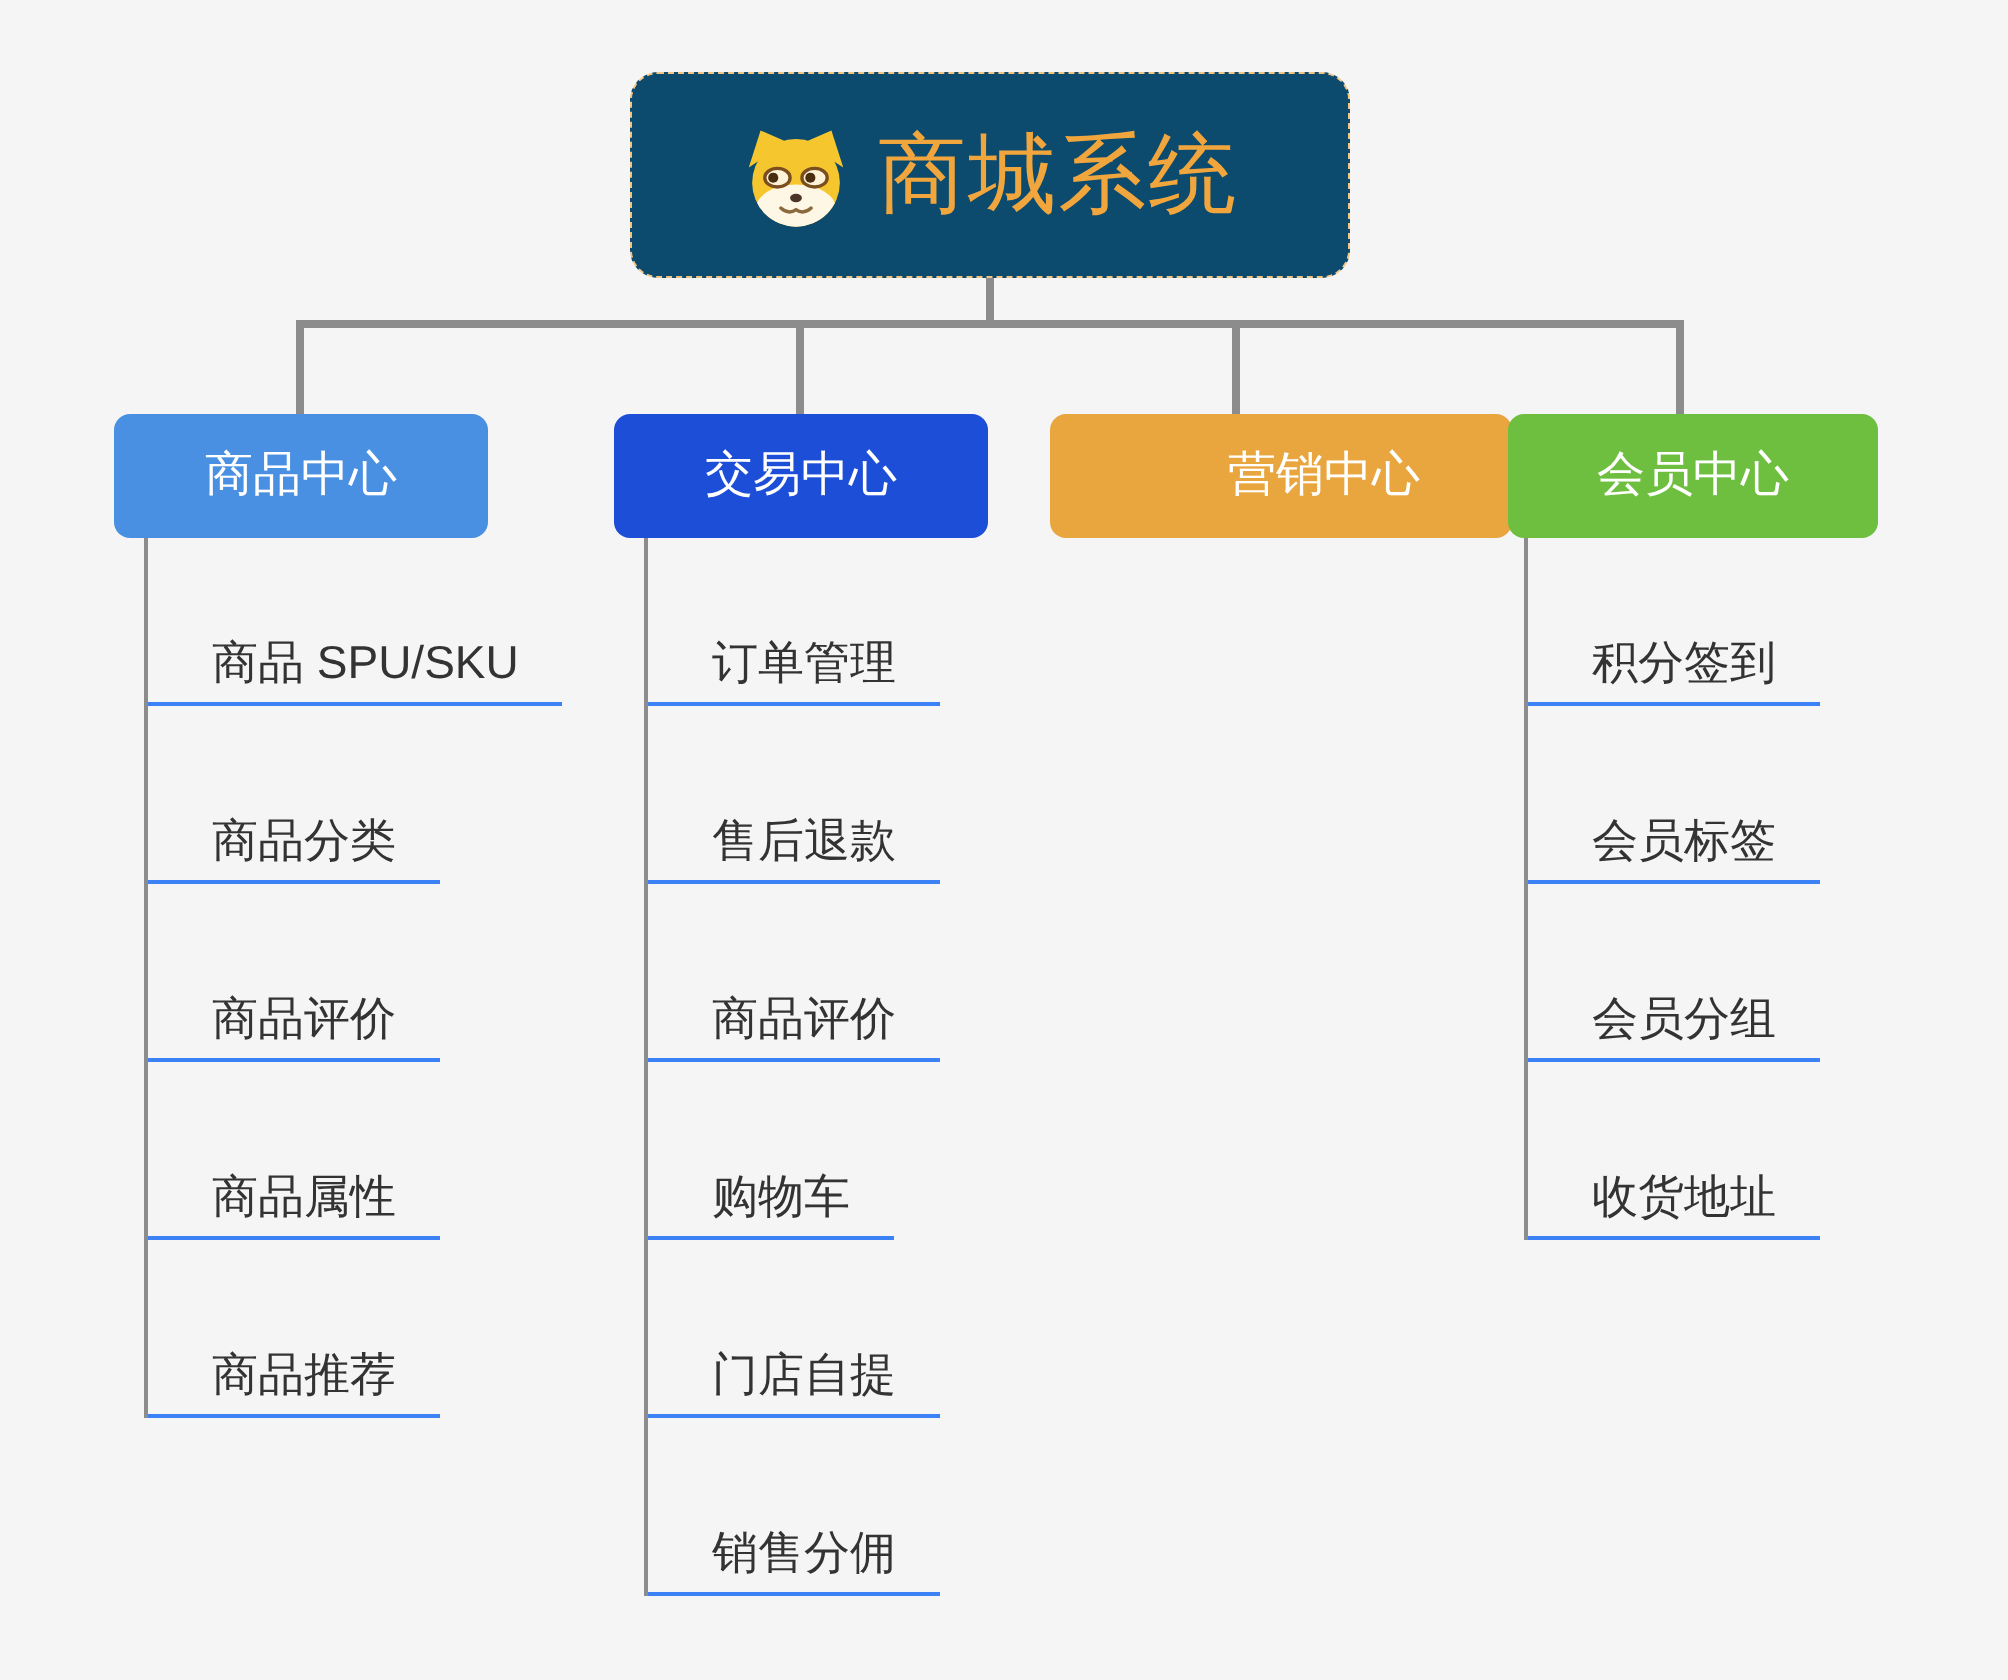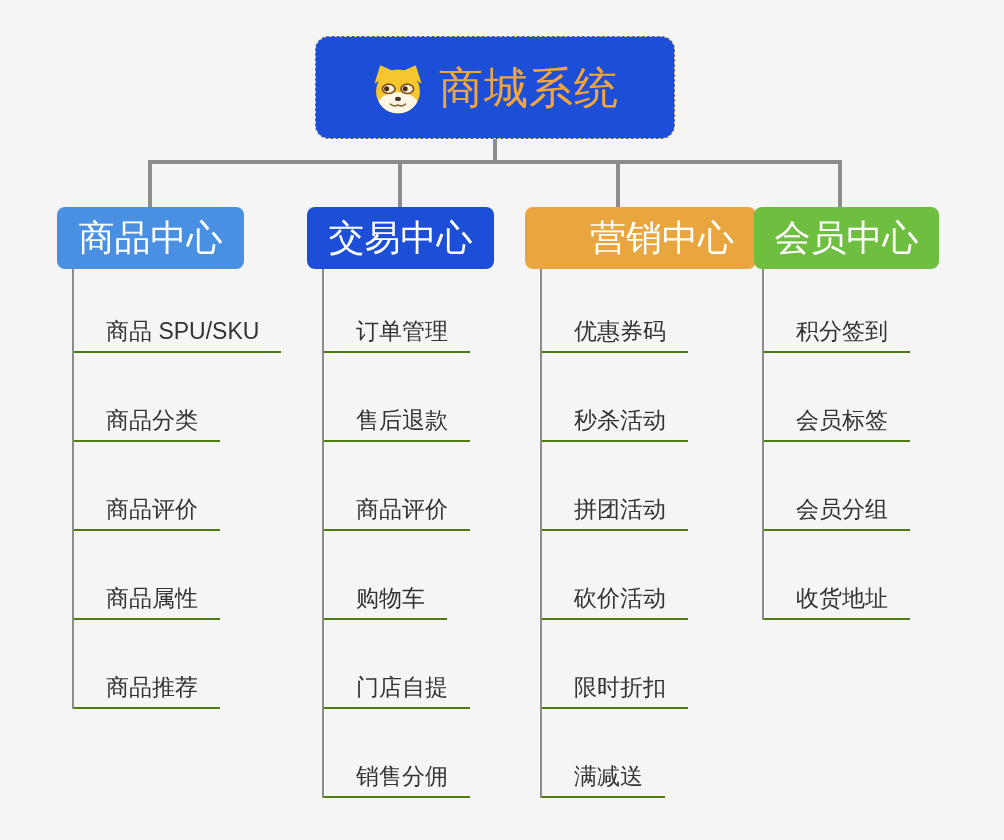--- a/index.html
+++ b/index.html
@@ -18,54 +18,54 @@
   .stem   {left:493px;top:139px;width:4px;height:24px;}
   .bus    {left:148px;top:160px;width:694px;height:4px;}
   .drop   {top:160px;width:4px;height:48px;}
   .drop-0 {left:148px;}
   .drop-1 {left:398px;}
   .drop-2 {left:616px;}
   .drop-3 {left:838px;}
   
   .root-node{
     position:absolute;left:315px;top:36px;width:360px;height:103px;
-    background:#1d4ed8;border:1px dashed #F2C583;border-radius:14px;
+    background:#0c4a6e;border:1px dashed #F2C583;border-radius:14px;
     display:flex;align-items:center;justify-content:center;gap:14px;
     box-sizing:border-box;cursor:pointer;
   }
   .root-icon{width:54px;height:54px;display:inline-flex;}
   .root-icon svg{width:100%;height:100%;}
   .root-label{
     font-size:44px;color:#F0A63C;letter-spacing:1px;line-height:1;
   }
   
   .branch-node{
     position:absolute;top:207px;height:62px;border-radius:8px;
     display:flex;align-items:center;justify-content:center;
-    color:#ffffff;font-size:36px;line-height:1;cursor:pointer;
+    color:#ffffff;font-size:24px;line-height:1;cursor:pointer;
   }
   .b0{left:57px;width:187px;}
   .b1{left:307px;width:187px;}
   .b2{left:525px;width:188px;}
   .b3{left:754px;width:185px;}
   
   .col{
     position:absolute;top:269px;
     border-left:2px solid #8C8C8C;
   }
   .c0{left:72px;}
   .c1{left:322px;}
   .c2{left:540px;}
   .c3{left:762px;}
   .topic{
     box-sizing:border-box;
     height:89px;width:max-content;
     display:flex;align-items:flex-end;
     padding:0 22px 7px 32px;
-    border-bottom:2px solid #4d7c0f;
+    border-bottom:2px solid #3b82f6;
     cursor:pointer;
   }
   .topic:first-child{height:84px;}
   .topic-label{
     font-size:23px;color:#333333;line-height:1.1;white-space:nowrap;
   }
 </style>
 </head>
 <body>
 
@@ -138,40 +138,20 @@
         <span class="topic-label">购物车</span>
       </div>
     <div class="topic">
         <span class="topic-label">门店自提</span>
       </div>
     <div class="topic">
         <span class="topic-label">销售分佣</span>
       </div>
   </div>
 
-  <div class="col c2">
-    <div class="topic">
-        <span class="topic-label">优惠券码</span>
-      </div>
-    <div class="topic">
-        <span class="topic-label">秒杀活动</span>
-      </div>
-    <div class="topic">
-        <span class="topic-label">拼团活动</span>
-      </div>
-    <div class="topic">
-        <span class="topic-label">砍价活动</span>
-      </div>
-    <div class="topic">
-        <span class="topic-label">限时折扣</span>
-      </div>
-    <div class="topic">
-        <span class="topic-label">满减送</span>
-      </div>
-  </div>
 
   <div class="col c3">
     <div class="topic">
         <span class="topic-label">积分签到</span>
       </div>
     <div class="topic">
         <span class="topic-label">会员标签</span>
       </div>
     <div class="topic">
         <span class="topic-label">会员分组</span>

